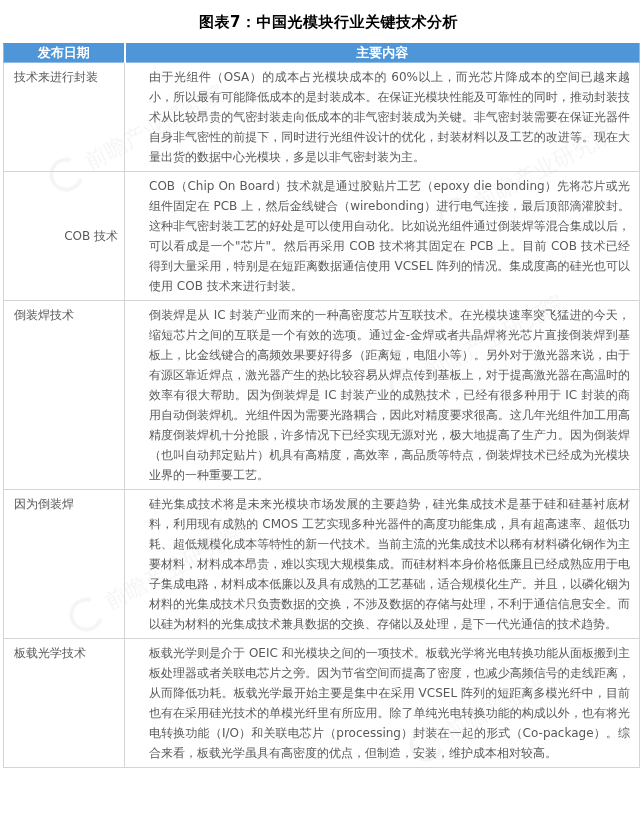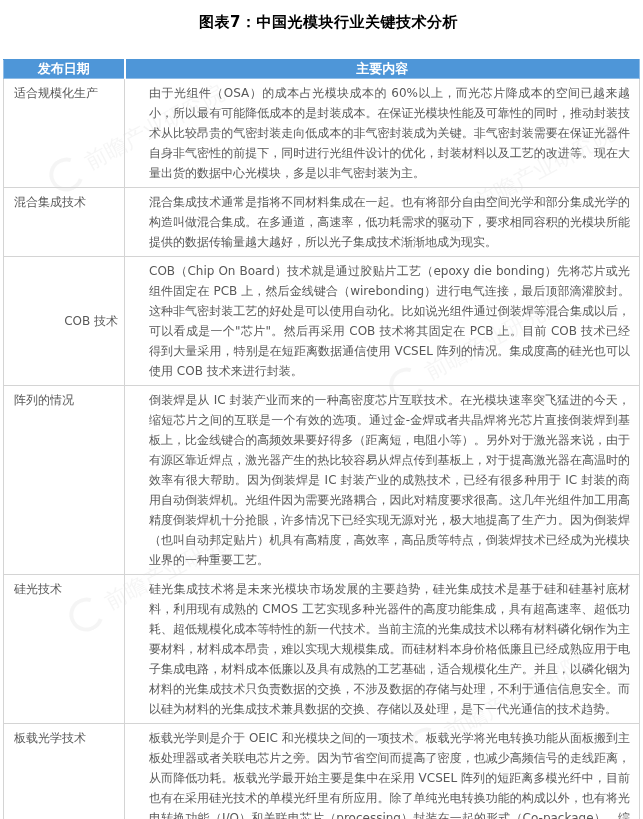--- a/index.html
+++ b/index.html
@@ -14,21 +14,21 @@
     height: 819px;
     background: #ffffff;
     overflow: hidden;
   }
   .page-title {
     text-align: center;
     font-size: 15px;
     font-weight: bold;
     color: #000000;
     padding-top: 13px;
-    padding-bottom: 27px;
+    padding-bottom: 11px;
     letter-spacing: 0.5px;
     margin-left: 14px;
   }
   table.tech-table {
     width: 637px;
     margin: 0 3px;
     border-collapse: collapse;
     table-layout: fixed;
     position: relative;
     z-index: 2;
@@ -125,37 +125,33 @@
         <col class="c2">
       </colgroup>
     <thead>
       <tr>
         <th>发布日期</th>
         <th>主要内容</th>
       </tr>
     </thead>
     <tbody>
       <tr>
-        <td class="tech">适合规模化生产</td>
+        <td class="tech">技术来进行封装</td>
         <td class="content">由于光组件（OSA）的成本占光模块成本的 60%以上，而光芯片降成本的空间已越来越小，所以最有可能降低成本的是封装成本。在保证光模块性能及可靠性的同时，推动封装技术从比较昂贵的气密封装走向低成本的非气密封装成为关键。非气密封装需要在保证光器件自身非气密性的前提下，同时进行光组件设计的优化，封装材料以及工艺的改进等。现在大量出货的数据中心光模块，多是以非气密封装为主。</td>
-      </tr>
-      <tr>
-        <td class="tech">混合集成技术</td>
-        <td class="content">混合集成技术通常是指将不同材料集成在一起。也有将部分自由空间光学和部分集成光学的构造叫做混合集成。在多通道，高速率，低功耗需求的驱动下，要求相同容积的光模块所能提供的数据传输量越大越好，所以光子集成技术渐渐地成为现实。</td>
       </tr>
       <tr>
         <td class="tech middle">COB 技术</td>
         <td class="content">COB（Chip On Board）技术就是通过胶贴片工艺（epoxy die bonding）先将芯片或光组件固定在 PCB 上，然后金线键合（wirebonding）进行电气连接，最后顶部滴灌胶封。这种非气密封装工艺的好处是可以使用自动化。比如说光组件通过倒装焊等混合集成以后，可以看成是一个"芯片"。然后再采用 COB 技术将其固定在 PCB 上。目前 COB 技术已经得到大量采用，特别是在短距离数据通信使用 VCSEL 阵列的情况。集成度高的硅光也可以使用 COB 技术来进行封装。</td>
       </tr>
       <tr>
-        <td class="tech">阵列的情况</td>
+        <td class="tech">倒装焊技术</td>
         <td class="content">倒装焊是从 IC 封装产业而来的一种高密度芯片互联技术。在光模块速率突飞猛进的今天，缩短芯片之间的互联是一个有效的选项。通过金-金焊或者共晶焊将光芯片直接倒装焊到基板上，比金线键合的高频效果要好得多（距离短，电阻小等）。另外对于激光器来说，由于有源区靠近焊点，激光器产生的热比较容易从焊点传到基板上，对于提高激光器在高温时的效率有很大帮助。因为倒装焊是 IC 封装产业的成熟技术，已经有很多种用于 IC 封装的商用自动倒装焊机。光组件因为需要光路耦合，因此对精度要求很高。这几年光组件加工用高精度倒装焊机十分抢眼，许多情况下已经实现无源对光，极大地提高了生产力。因为倒装焊（也叫自动邦定贴片）机具有高精度，高效率，高品质等特点，倒装焊技术已经成为光模块业界的一种重要工艺。</td>
       </tr>
       <tr>
-        <td class="tech">硅光技术</td>
+        <td class="tech">因为倒装焊</td>
         <td class="content">硅光集成技术将是未来光模块市场发展的主要趋势，硅光集成技术是基于硅和硅基衬底材料，利用现有成熟的 CMOS 工艺实现多种光器件的高度功能集成，具有超高速率、超低功耗、超低规模化成本等特性的新一代技术。当前主流的光集成技术以稀有材料磷化钢作为主要材料，材料成本昂贵，难以实现大规模集成。而硅材料本身价格低廉且已经成熟应用于电子集成电路，材料成本低廉以及具有成熟的工艺基础，适合规模化生产。并且，以磷化铟为材料的光集成技术只负责数据的交换，不涉及数据的存储与处理，不利于通信信息安全。而以硅为材料的光集成技术兼具数据的交换、存储以及处理，是下一代光通信的技术趋势。</td>
       </tr>
       <tr>
         <td class="tech">板载光学技术</td>
         <td class="content">板载光学则是介于 OEIC 和光模块之间的一项技术。板载光学将光电转换功能从面板搬到主板处理器或者关联电芯片之旁。因为节省空间而提高了密度，也减少高频信号的走线距离，从而降低功耗。板载光学最开始主要是集中在采用 VCSEL 阵列的短距离多模光纤中，目前也有在采用硅光技术的单模光纤里有所应用。除了单纯光电转换功能的构成以外，也有将光电转换功能（I/O）和关联电芯片（processing）封装在一起的形式（Co-package）。综合来看，板载光学虽具有高密度的优点，但制造，安装，维护成本相对较高。</td>
       </tr>
     </tbody>
   </table>
 
 </div>

